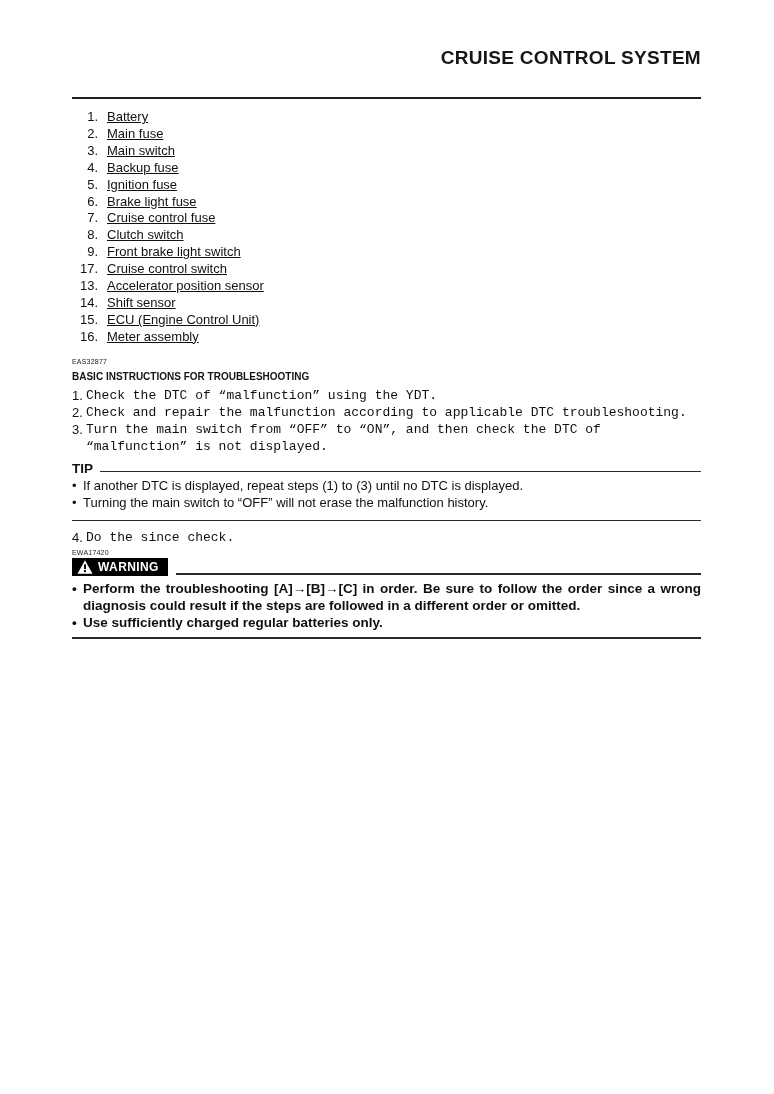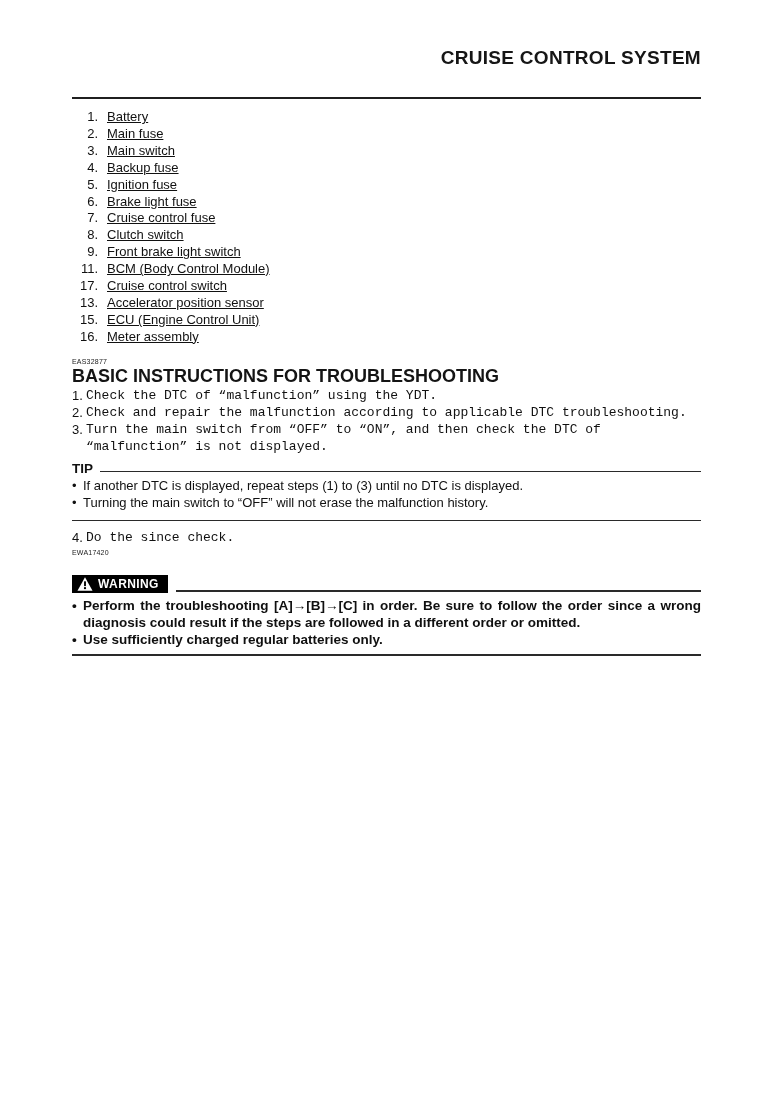--- a/index.html
+++ b/index.html
@@ -54,21 +54,21 @@
   .ref-code {
     font-size: 7px;
     line-height: 8px;
     color: #222222;
     letter-spacing: 0.2px;
   }
   .ref-code.first { margin-top: 12px; }
   
   .section-heading {
     margin: 2px 0 0 0;
-    font-size: 18px;
+    font-size: 10px;
     font-weight: 700;
     line-height: 17px;
     color: #141414;
   }
   
   .steps { margin-top: 2px; font-size: 13px; line-height: 17px; }
   .step-row { display: flex; }
   .step-num { flex: none; width: 14px; white-space: pre; }
   .step-text { flex: 1; font-family: Liberation Mono, monospace; }
   
@@ -98,21 +98,21 @@
     height: 1.5px;
     background: #2a2a2a;
     margin-top: 9px;
   }
   .step4 { margin-top: 8px; }
   
   .warning-code { margin-top: 3px; }
   .warning-header {
     display: flex;
     align-items: flex-end;
-    margin-top: 18px;
+    margin-top: 1px;
     text-align: right;
   }
   .warning-badge {
     display: inline-flex;
     align-items: center;
     background: #000000;
     color: #ffffff;
     font-size: 12px;
     font-weight: 700;
     letter-spacing: 0.4px;
@@ -200,35 +200,35 @@
           <span class="parts-num">8.</span>
           <span class="parts-label">Clutch switch</span>
         </div>
 
         <div class="parts-row">
           <span class="parts-num">9.</span>
           <span class="parts-label">Front brake light switch</span>
         </div>
 
 
-        <div class="parts-row">
-          <span class="parts-num">11.</span>
-          <span class="parts-label">BCM (Body Control Module)</span>
-        </div>
 
         <div class="parts-row">
           <span class="parts-num">17.</span>
           <span class="parts-label">Cruise control switch</span>
         </div>
 
         <div class="parts-row">
           <span class="parts-num">13.</span>
           <span class="parts-label">Accelerator position sensor</span>
         </div>
 
+        <div class="parts-row">
+          <span class="parts-num">14.</span>
+          <span class="parts-label">Shift sensor</span>
+        </div>
 
         <div class="parts-row">
           <span class="parts-num">15.</span>
           <span class="parts-label">ECU (Engine Control Unit)</span>
         </div>
 
         <div class="parts-row">
           <span class="parts-num">16.</span>
           <span class="parts-label">Meter assembly</span>
         </div>

